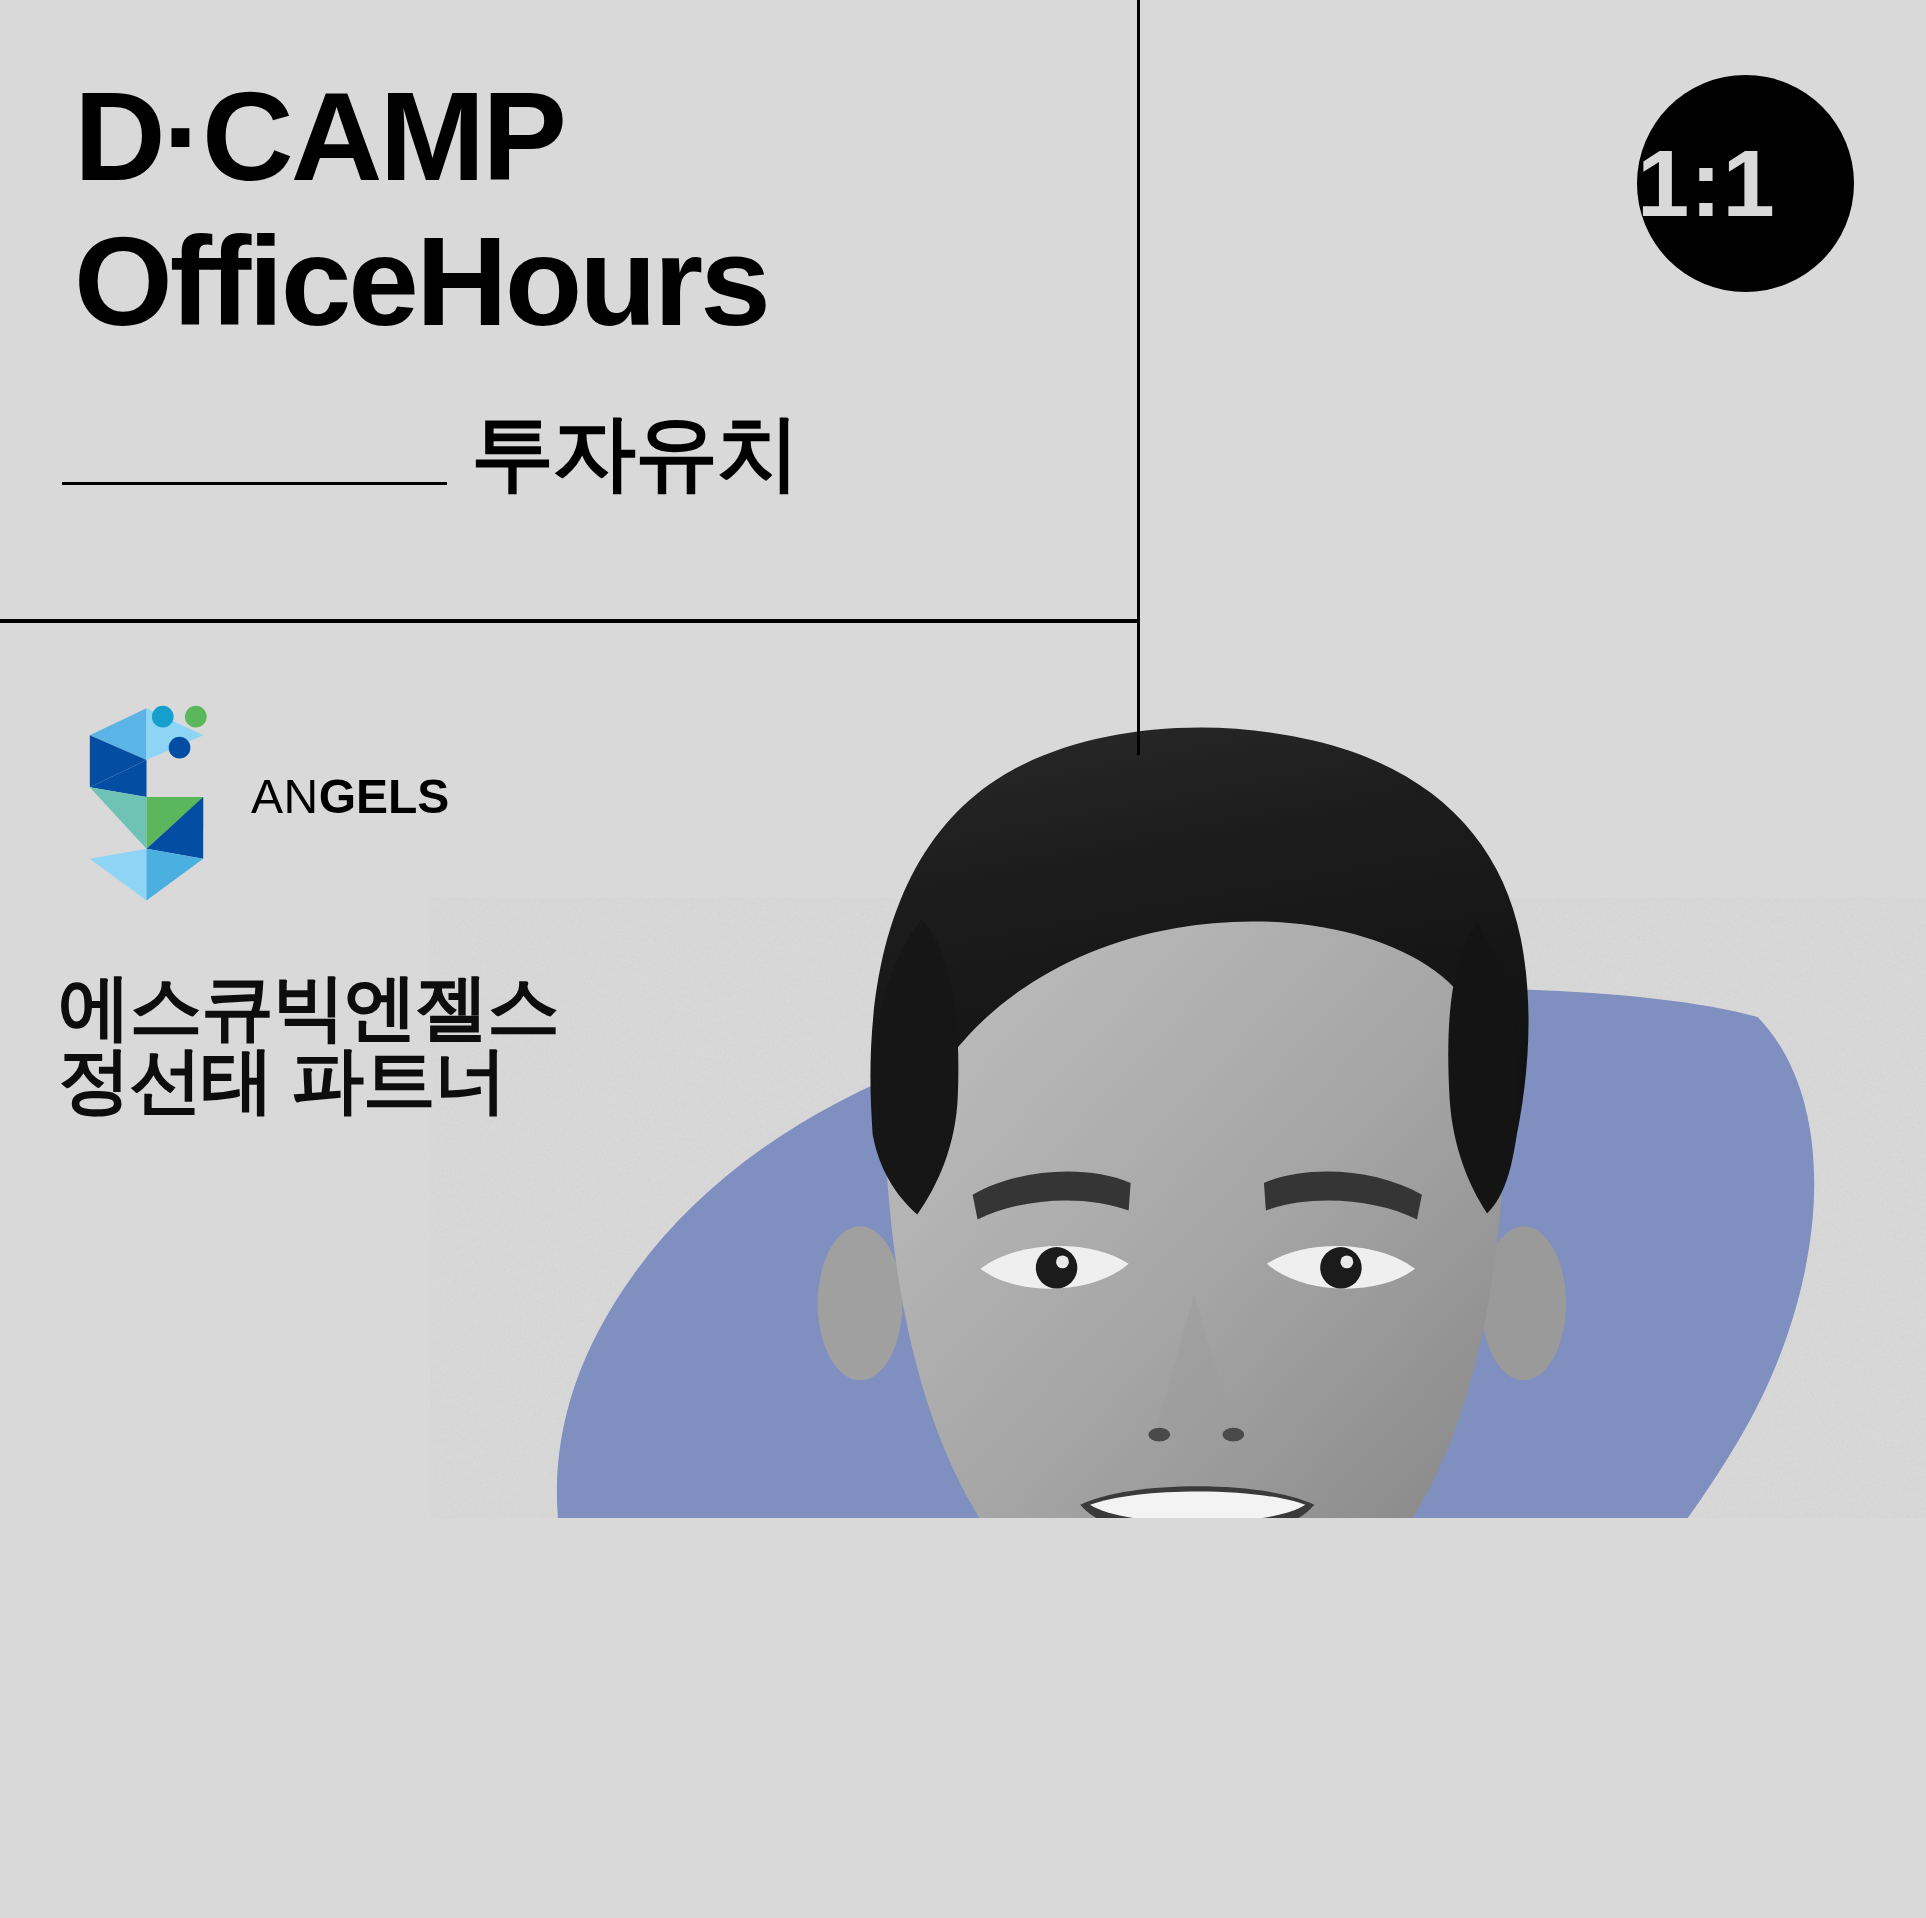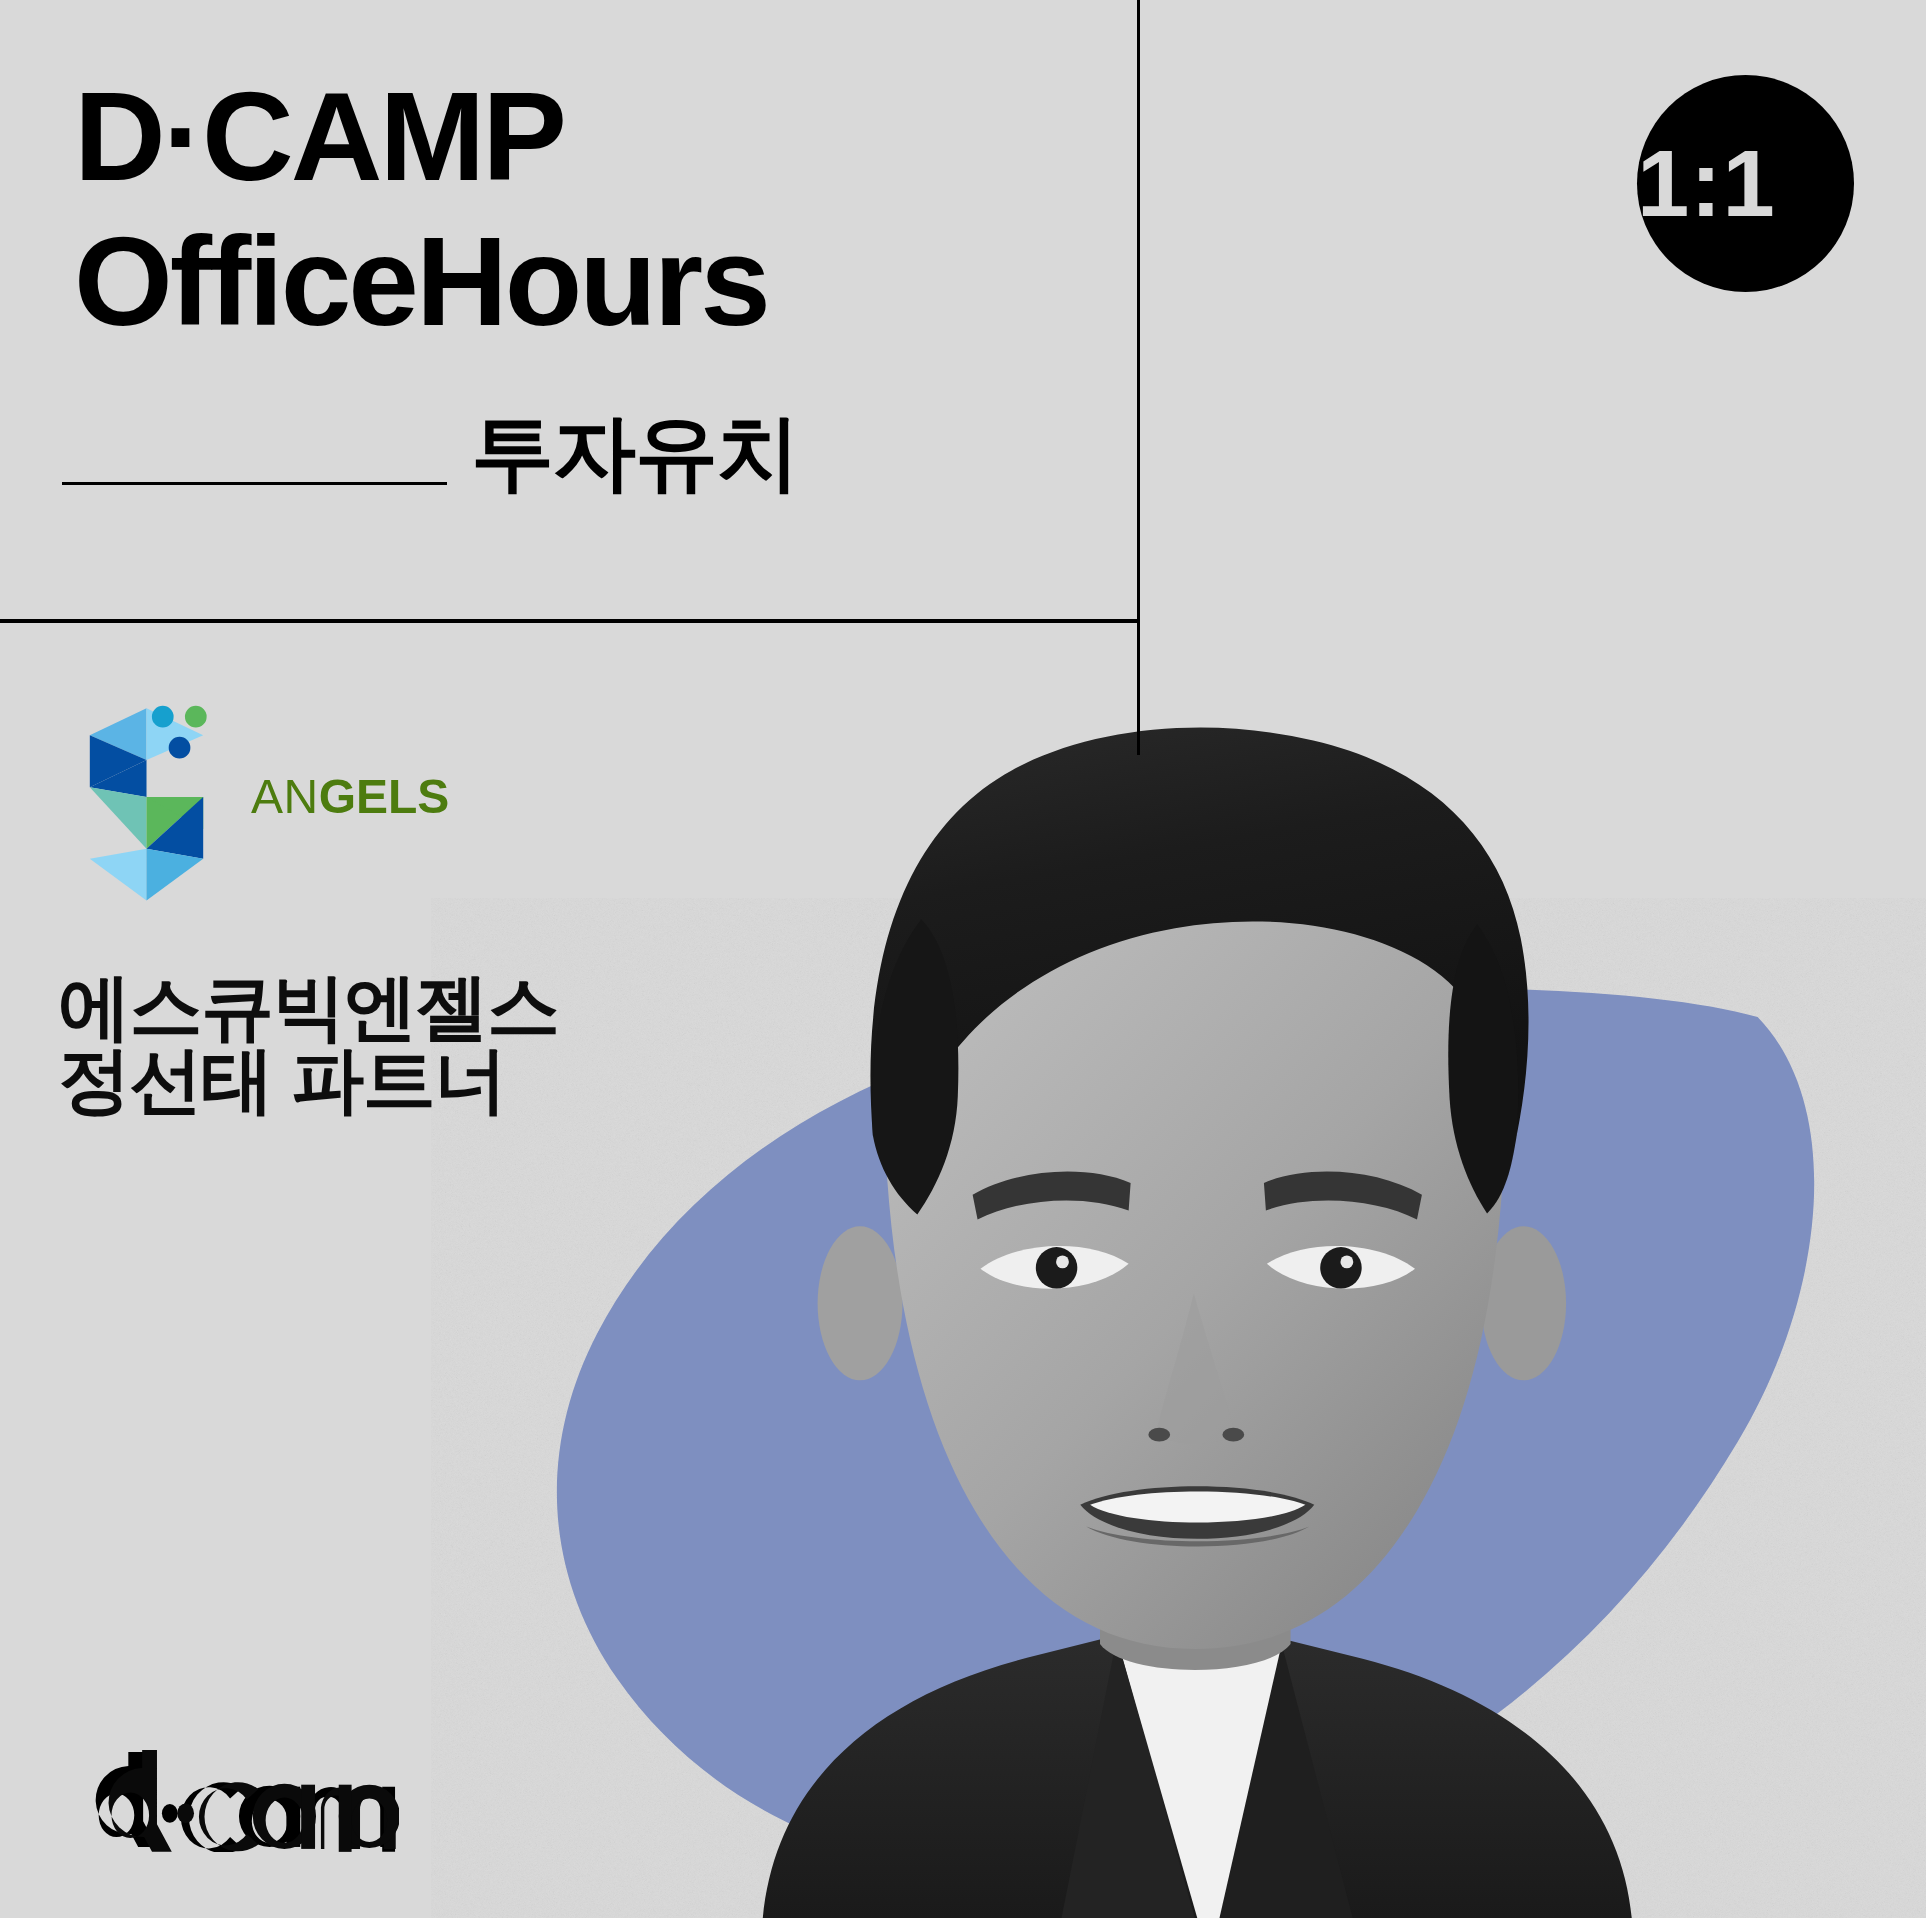--- a/index.html
+++ b/index.html
@@ -2,21 +2,21 @@
 <html style="font-size:8px"><head>
 <meta charset="utf-8">
 <style>
   html,body{margin:0;padding:0;}
   body{
     width:1926px;height:1918px;
     background:#d9d9d9;
     font-family:"Liberation Sans","DejaVu Sans",sans-serif;
     overflow:hidden;position:relative;
   }
-  .stage{position:absolute;inset:0;width:1926px;height:1918px;overflow:hidden;background:#d9d9d9;}
+  .stage{position:absolute;inset:0;width:1926px;height:1518px;overflow:hidden;background:#d9d9d9;}
 
   
   .v-divider{
     position:absolute;left:1137px;top:0;width:3px;height:755px;background:#000;z-index:6;
   }
   .h-divider{
     position:absolute;left:0;top:619px;width:1140px;height:3.5px;background:#000;z-index:6;
   }
 
   
@@ -47,21 +47,21 @@
     font-size:94px;font-weight:700;color:#d9d9d9;letter-spacing:1px;
     line-height:1;font-family:"Liberation Sans",sans-serif;
   }
 
   
   .angels-logo{position:absolute;left:75px;top:691px;z-index:7;
     display:flex;align-items:center;}
   .angels-mark{width:143px;height:212px;display:block;}
   .angels-word{
     margin-left:33px;
-    font-size:48px;line-height:1;color:#4d7c0f;white-space:nowrap;
+    font-size:48px;line-height:1;color:#000000;white-space:nowrap;
   }
   .angels-word .an{font-weight:300;letter-spacing:0.5px;}
   .angels-word .gels{font-weight:700;letter-spacing:0px;}
 
   
   .info{position:absolute;left:58px;top:970px;z-index:7;}
   .info-line{
     font-size:73px;font-weight:700;color:#0d0d0d;letter-spacing:-1.5px;
     line-height:1;white-space:nowrap;
   }

